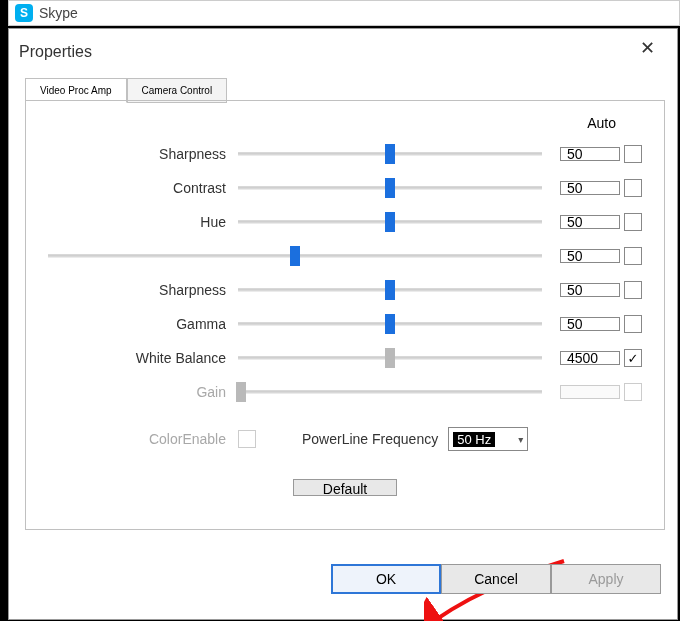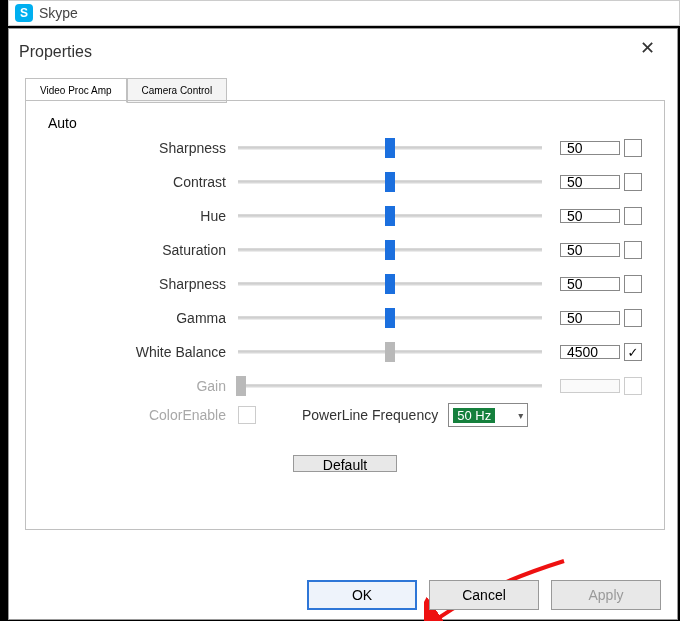--- a/index.html
+++ b/index.html
@@ -84,22 +84,24 @@
     background: #fff;
     border-bottom: 1px solid #fff;
   }
   .tab-body {
     border: 1px solid #c0c0c0;
     min-height: 430px;
     padding: 14px 22px 18px 22px;
     position: relative;
   }
   .auto-header {
+    text-align: right;
     padding-right: 26px;
     font-size: 14px;
+    margin-bottom: 6px;
   }
   .row {
     display: flex;
     align-items: center;
     height: 34px;
   }
   .lbl {
     width: 190px;
     text-align: right;
     padding-right: 12px;
@@ -146,20 +148,21 @@
     width: 18px; height: 18px;
     border: 1px solid #888;
     background: #fff;
     display: flex;
     align-items: center;
     justify-content: center;
     font-size: 13px;
   }
   .autocb.disabled { border-color: #ccc; }
   .bottom-controls {
+    margin-top: 18px;
     display: flex;
     align-items: center;
   }
   .colorenable-lbl {
     width: 190px;
     text-align: right;
     padding-right: 12px;
     color: #a8a8a8;
     font-size: 14px;
   }
@@ -179,21 +182,21 @@
     height: 24px;
     border: 1px solid #888;
     display: flex;
     align-items: center;
     justify-content: space-between;
     padding: 0 4px 0 4px;
     cursor: pointer;
     position: relative;
   }
   .plf-value {
-    background: #15803d;
+    background: #000000;
     color: #fff;
     padding: 0 4px;
     font-size: 13px;
   }
   .chev {
     font-size: 10px;
     color: #555;
   }
   .default-btn-row {
     margin-top: 28px;
@@ -203,23 +206,23 @@
     width: 104px;
     height: 17px;
     border: 1px solid #999;
     background: #e8e8e8;
     font-size: 14px;
     cursor: pointer;
   }
   .dialog-buttons {
     position: absolute;
     right: 16px;
-    bottom: 9px;
-    display: flex;
-    gap: 12px;
+    bottom: 25px;
+    display: flex;
+    gap: 0;
     margin-top: 28px;
   }
   .dlg-btn {
     width: 110px;
     height: 30px;
     border: 1px solid #999;
     background: #e8e8e8;
     font-size: 14px;
     cursor: pointer;
   }
@@ -286,21 +289,20 @@
           <div class="row">
             <span class="lbl">Hue</span>
             <div class="slider-wrap">
               <div class="track"></div>
               <div class="thumb" style="left: 50%;"></div>
             </div>
             <div class="valbox">50</div>
             <div class="autocb"></div>
           </div>
           <div class="row">
-            <span class="lbl">Saturation</span>
             <div class="slider-wrap">
               <div class="track"></div>
               <div class="thumb" style="left: 50%;"></div>
             </div>
             <div class="valbox">50</div>
             <div class="autocb"></div>
           </div>
           <div class="row">
             <span class="lbl">Sharpness</span>
             <div class="slider-wrap">

